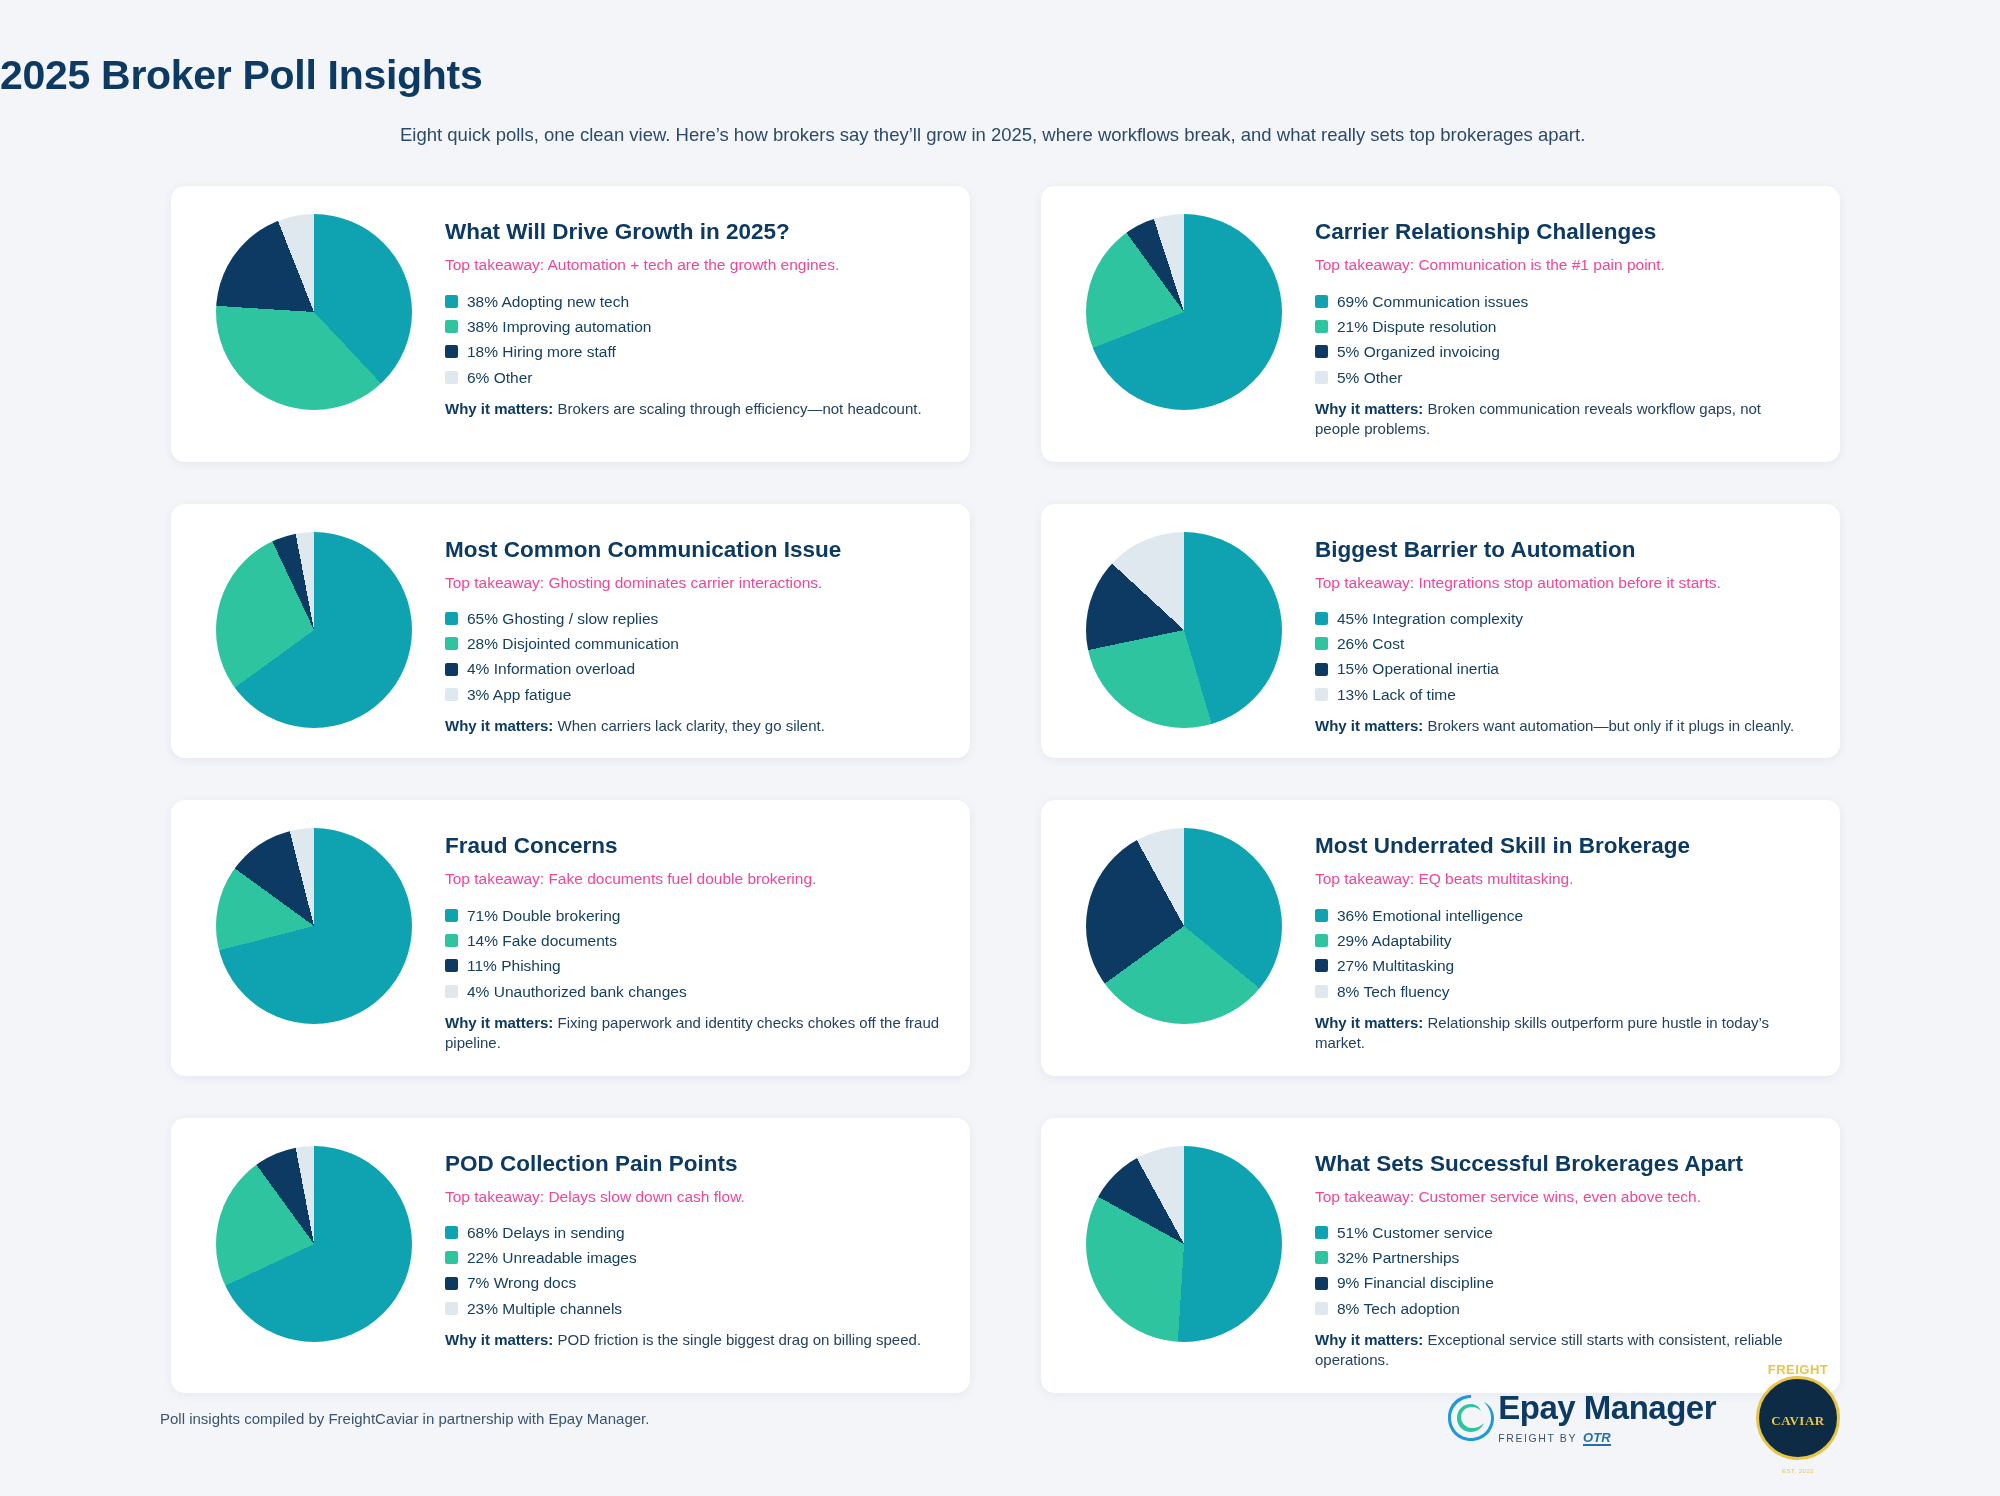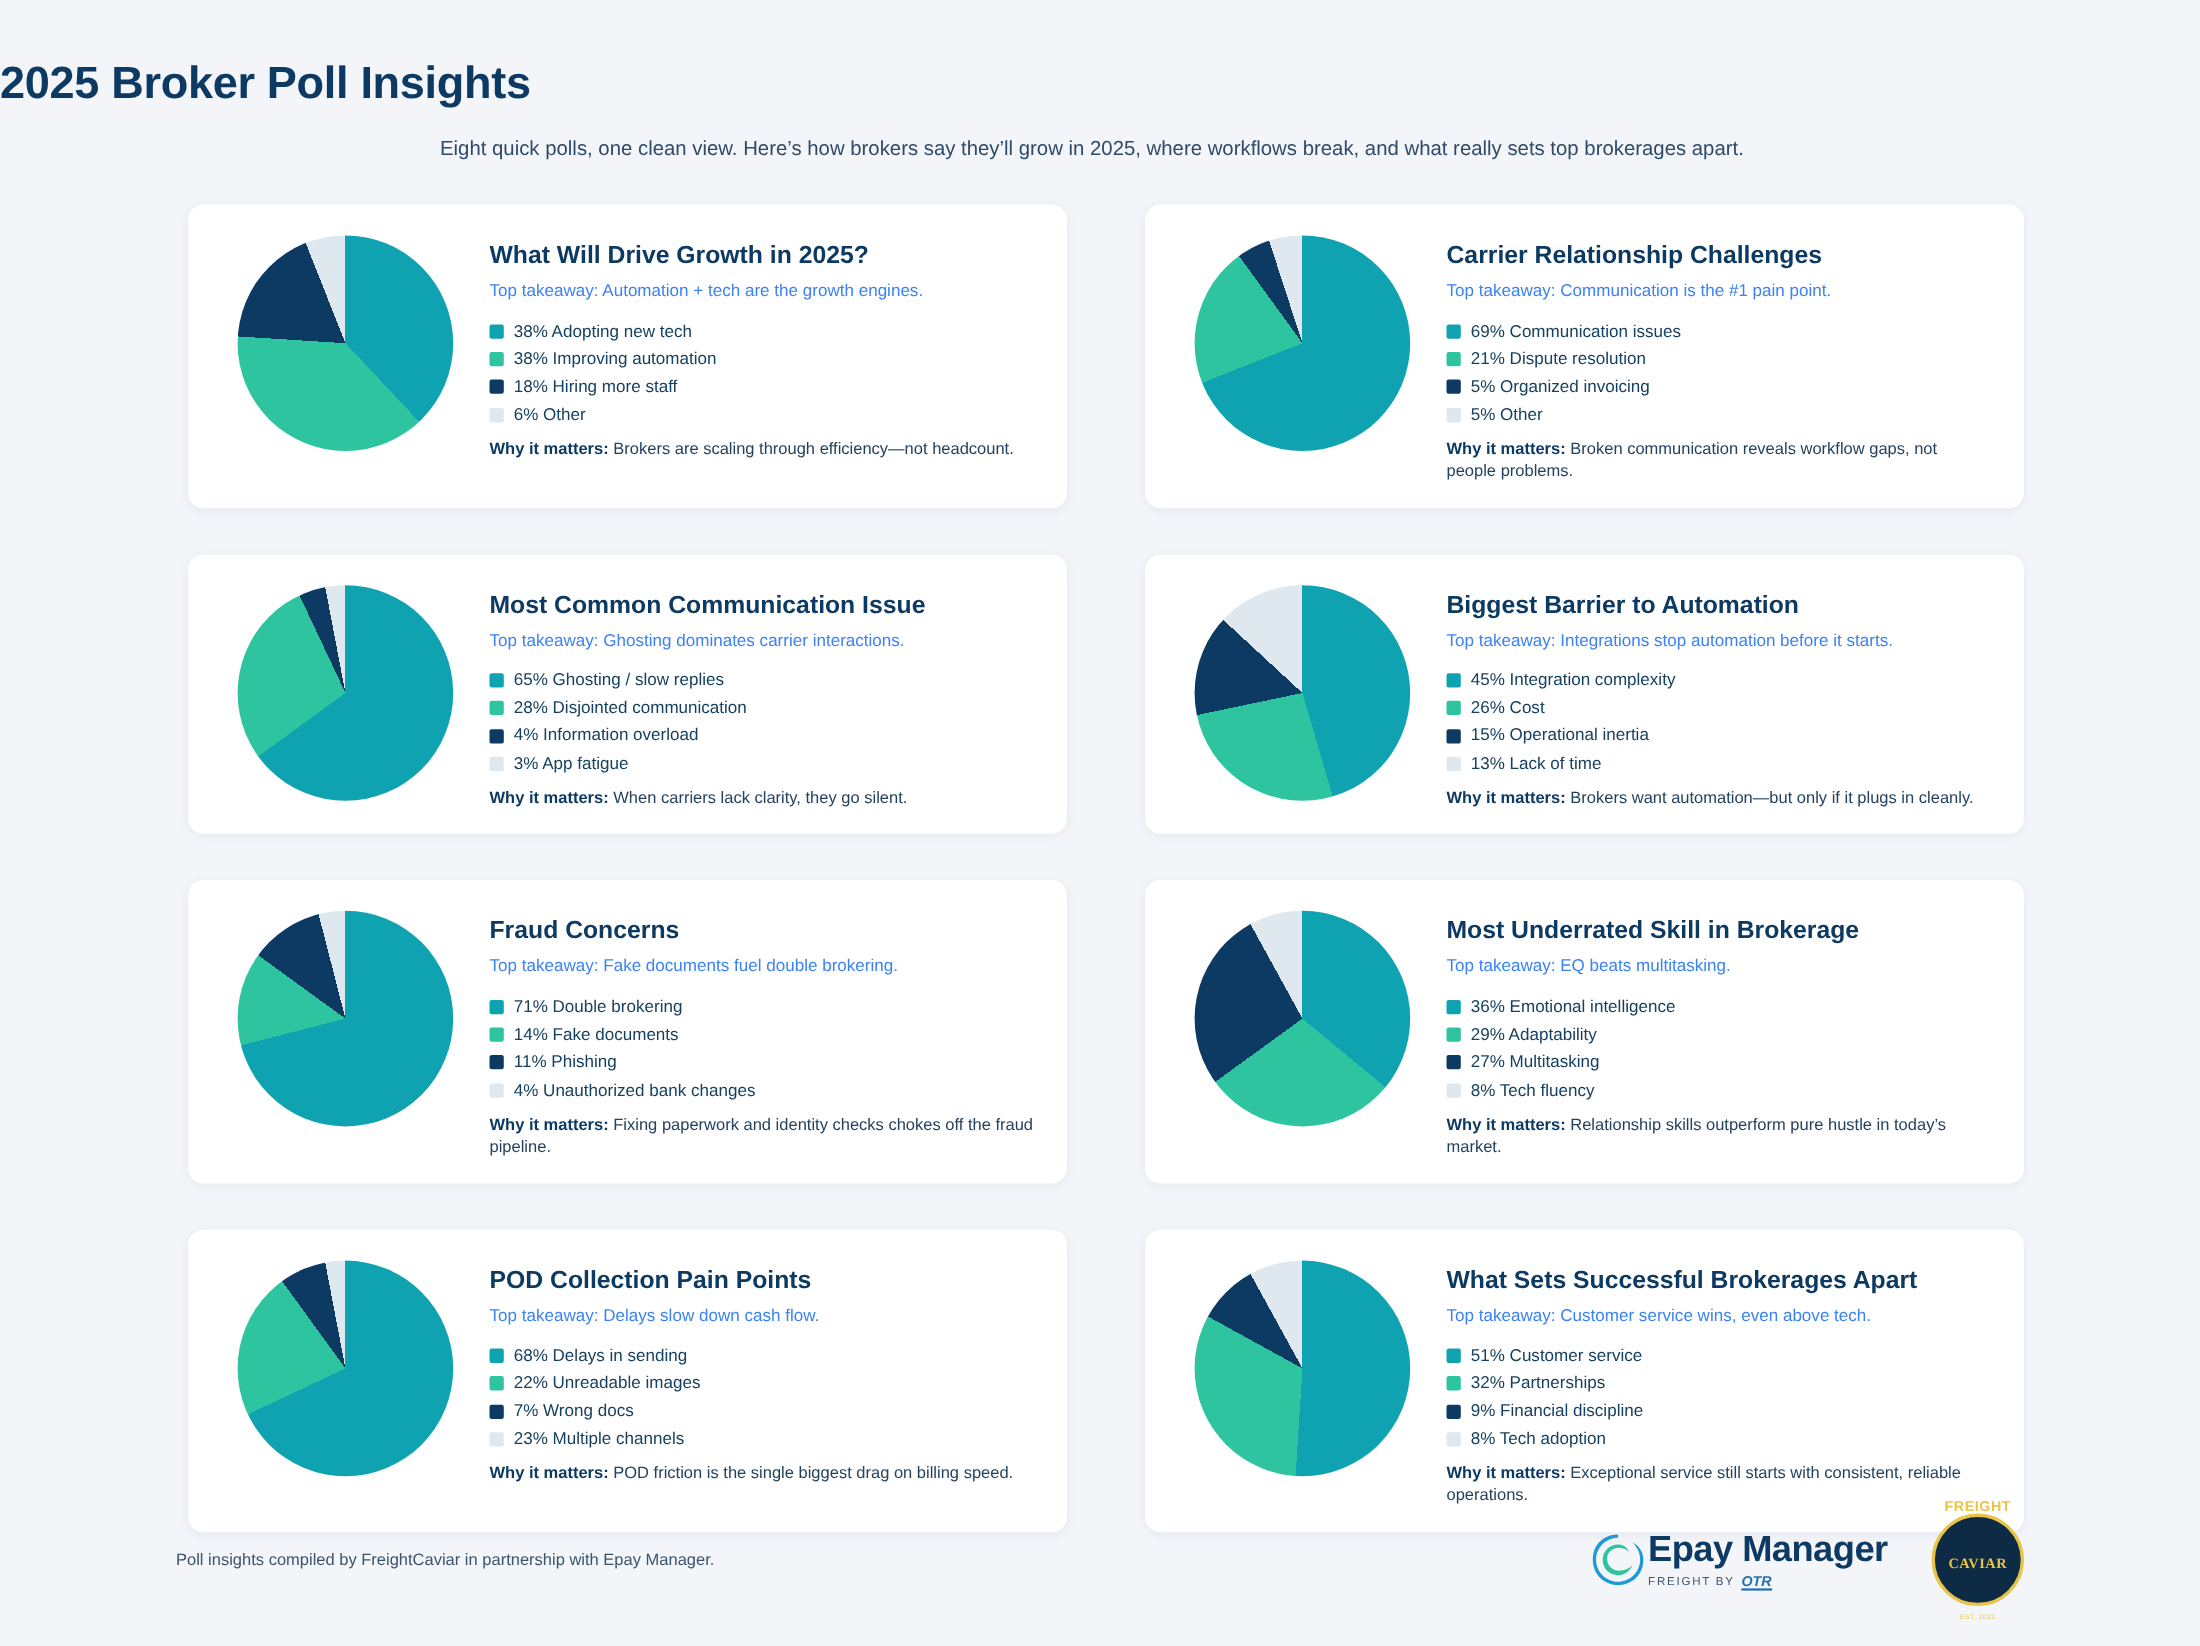--- a/index.html
+++ b/index.html
@@ -72,21 +72,21 @@
   }
   .card-title {
     font-size: 22.5px;
     font-weight: bold;
     color: #0d3a63;
     margin: 0 0 10px 0;
     line-height: 1.2;
   }
   .card-takeaway {
     font-size: 15.5px;
-    color: #3b82f6;
+    color: #ec4899;
     margin: 0 0 16px 0;
     line-height: 1.3;
   }
   .legend { margin: 0 0 12px 0; }
   .legend-row {
     display: flex;
     align-items: center;
     margin-bottom: 6px;
   }
   .swatch {

